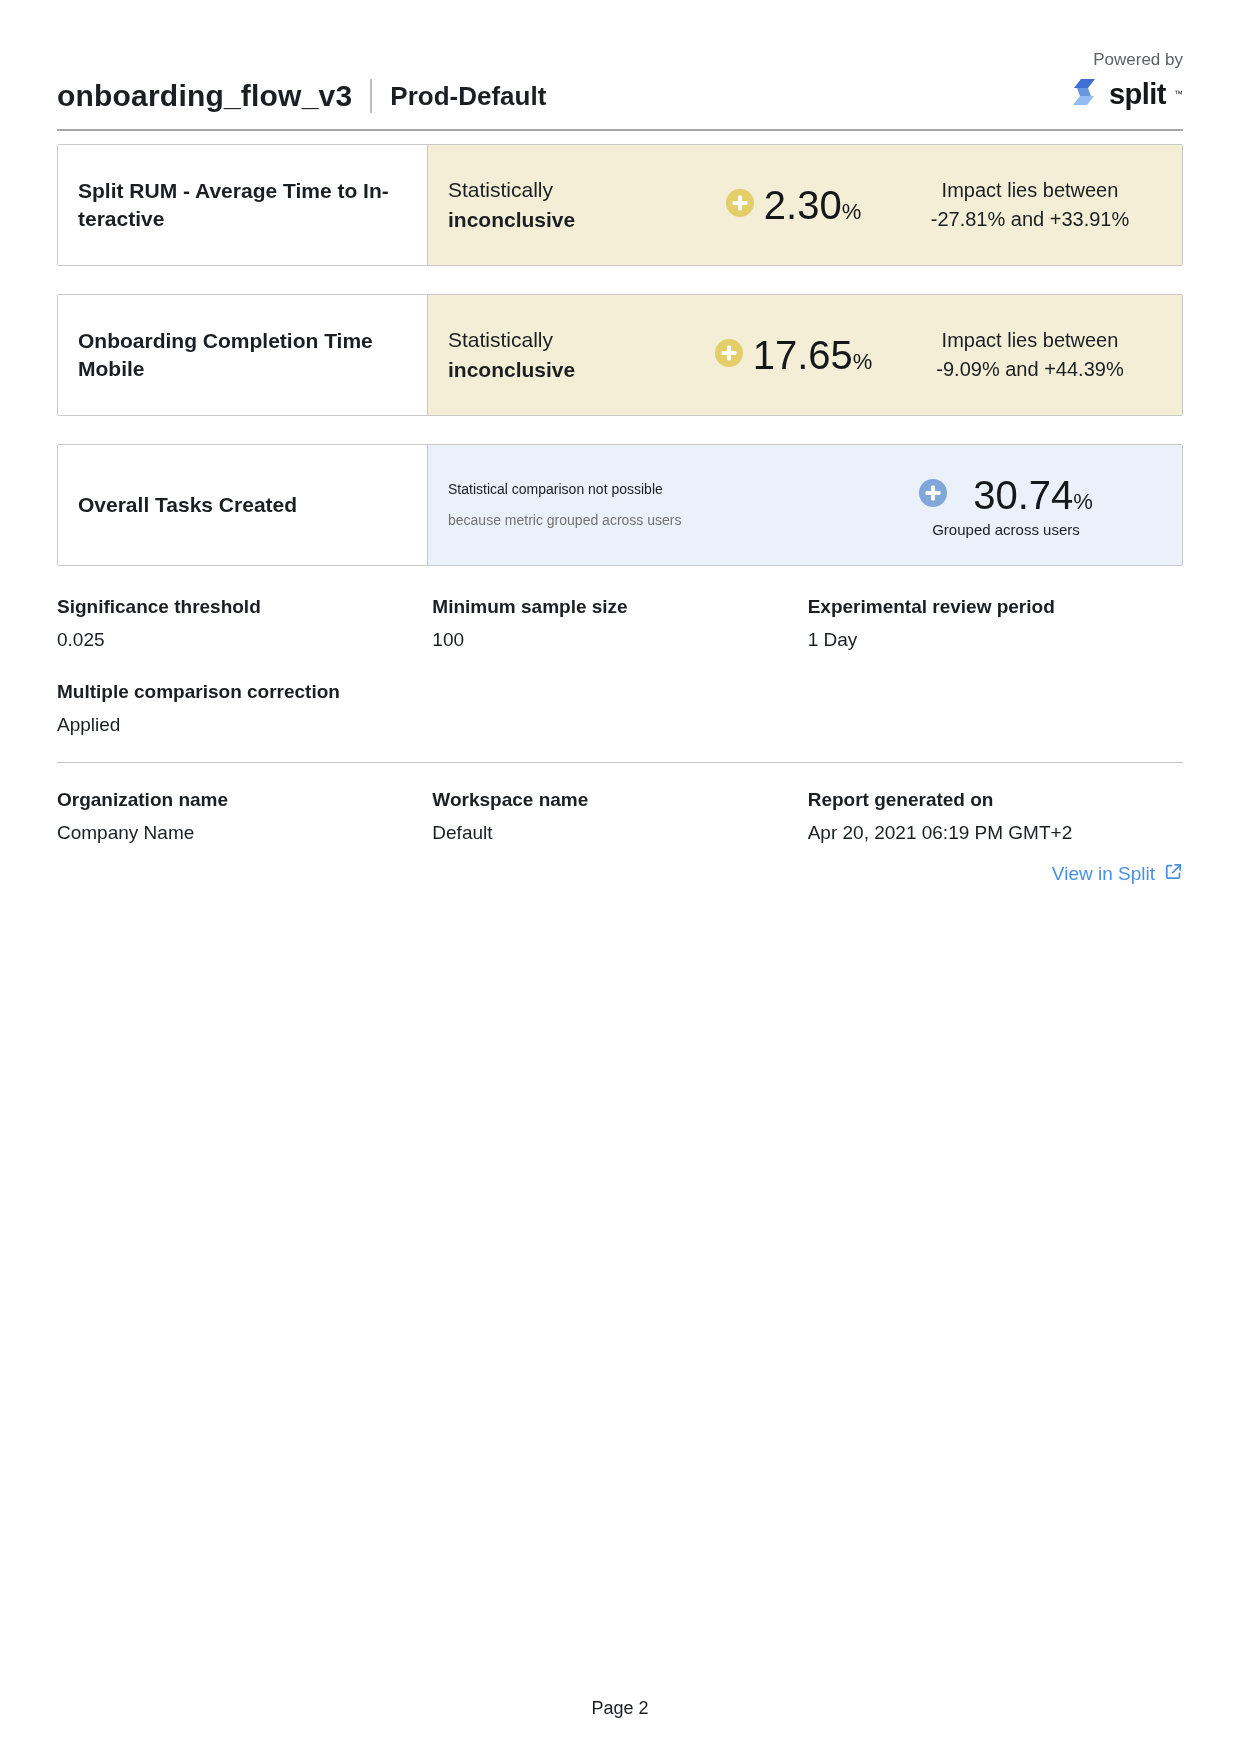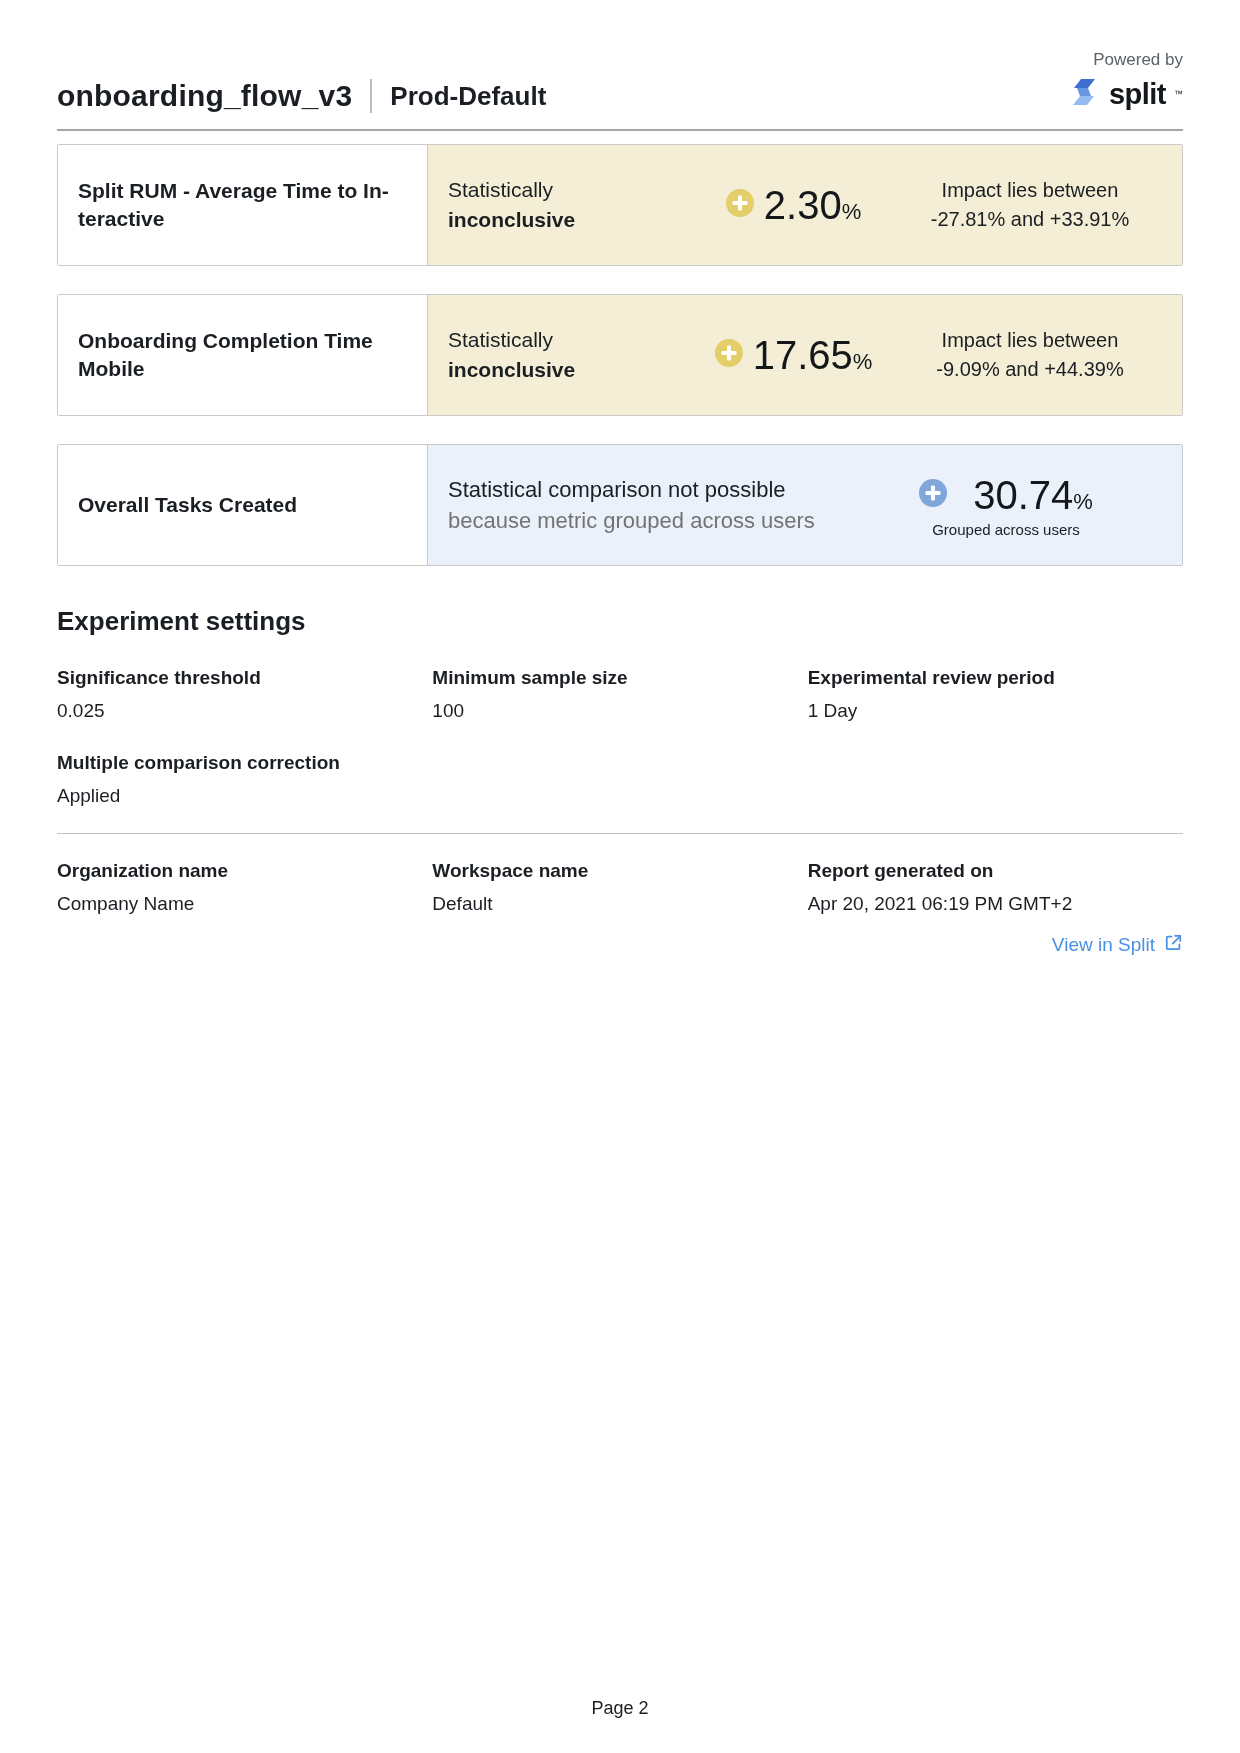--- a/index.html
+++ b/index.html
@@ -33,21 +33,21 @@
     font-size:21px;font-weight:700;line-height:28px;}
   .metric-result{flex:1;display:flex;align-items:center;padding:0 26px 0 20px;}
   .metric-result.yellow{background:#f3eed5;}
   .metric-result.blue{background:#ebf1fb;}
   .status{width:235px;font-size:21px;line-height:30px;}
   .status .bold{font-weight:700;}
   .value-wrap{flex:1;display:flex;align-items:center;justify-content:center;gap:10px;}
   .num{font-size:40px;color:#15181b;}
   .unit{font-size:22px;color:#15181b;}
   .impact{width:252px;text-align:center;font-size:20px;line-height:29px;}
-  .status-grouped{flex:1;font-size:22px;line-height:31px;}
+  .status-grouped{flex:1;font-size:14px;line-height:31px;}
   .status-grouped .muted{color:#737373;}
   .value-col{width:300px;text-align:center;}
   .value-col .value-row{display:flex;align-items:center;justify-content:center;gap:26px;}
   .value-caption{font-size:15px;margin-top:3px;}
   .plus-icon{display:inline-block;flex:0 0 auto;}
 
   
   .section-heading{margin:40px 0 0 0;font-size:26px;font-weight:600;}
   .settings-grid{margin-top:30px;display:grid;grid-template-columns:1fr 1fr 1fr;row-gap:30px;}
   .setting-label{font-size:19px;font-weight:700;}
@@ -161,21 +161,20 @@
               <rect x="12" y="6.5" width="4" height="15" rx="1.2" fill="#ffffff"></rect>
             </svg>
           </span>
           <span><span class="num">30.74</span><span class="unit">%</span></span>
         </div>
         <div class="value-caption">Grouped across users</div>
       </div>
     </div>
   </section>
 
-  <h2 class="section-heading">Experiment settings</h2>
 
   <div class="settings-grid">
     <div class="setting">
       <div class="setting-label">Significance threshold</div>
       <div class="setting-value">0.025</div>
     </div>
     <div class="setting">
       <div class="setting-label">Minimum sample size</div>
       <div class="setting-value">100</div>
     </div>

